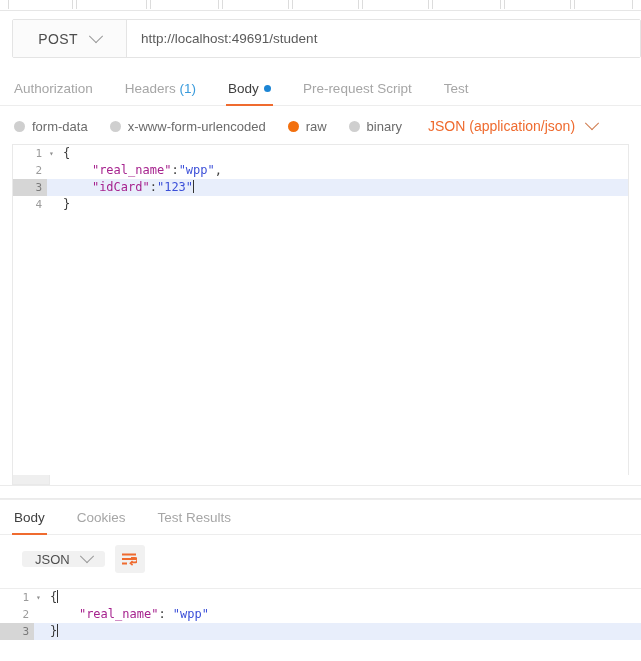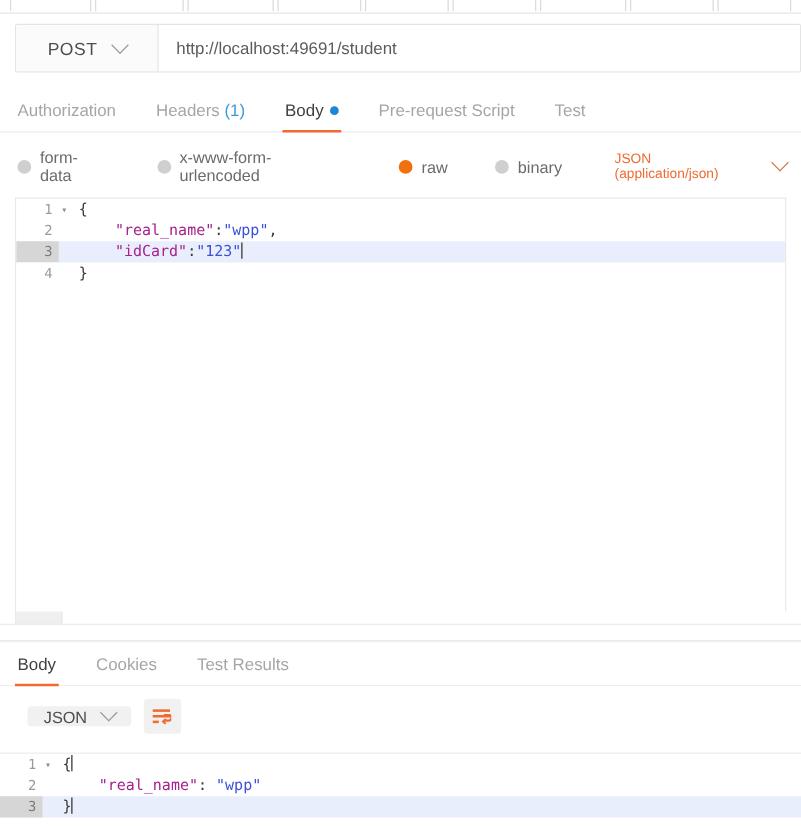--- a/index.html
+++ b/index.html
@@ -120,42 +120,42 @@
     background: #1c85d4;
     margin-left: 5px;
     vertical-align: 1px;
   }
 
   
   .radio-row {
     display: flex;
     align-items: center;
     padding: 12px 12px 0 14px;
-    gap: 16px;
+    gap: 0;
     font-size: 13px;
   }
   .radio-item {
     display: flex;
     align-items: center;
     gap: 7px;
     margin-right: 22px;
     cursor: pointer;
     color: #6b6b6b;
   }
   .radio-dot {
     width: 11px;
     height: 11px;
     border-radius: 50%;
     background: #cfcfcf;
     flex: 0 0 auto;
   }
   .radio-dot.on { background: #f2700f; }
   .ctype {
     color: #ef6b2f;
-    font-size: 11px;
+    font-size: 14px;
     display: flex;
     align-items: center;
     gap: 12px;
     cursor: pointer;
     margin-left: 4px;
   }
   .chev-orange {
     display: inline-block;
     width: 9px;
     height: 9px;

